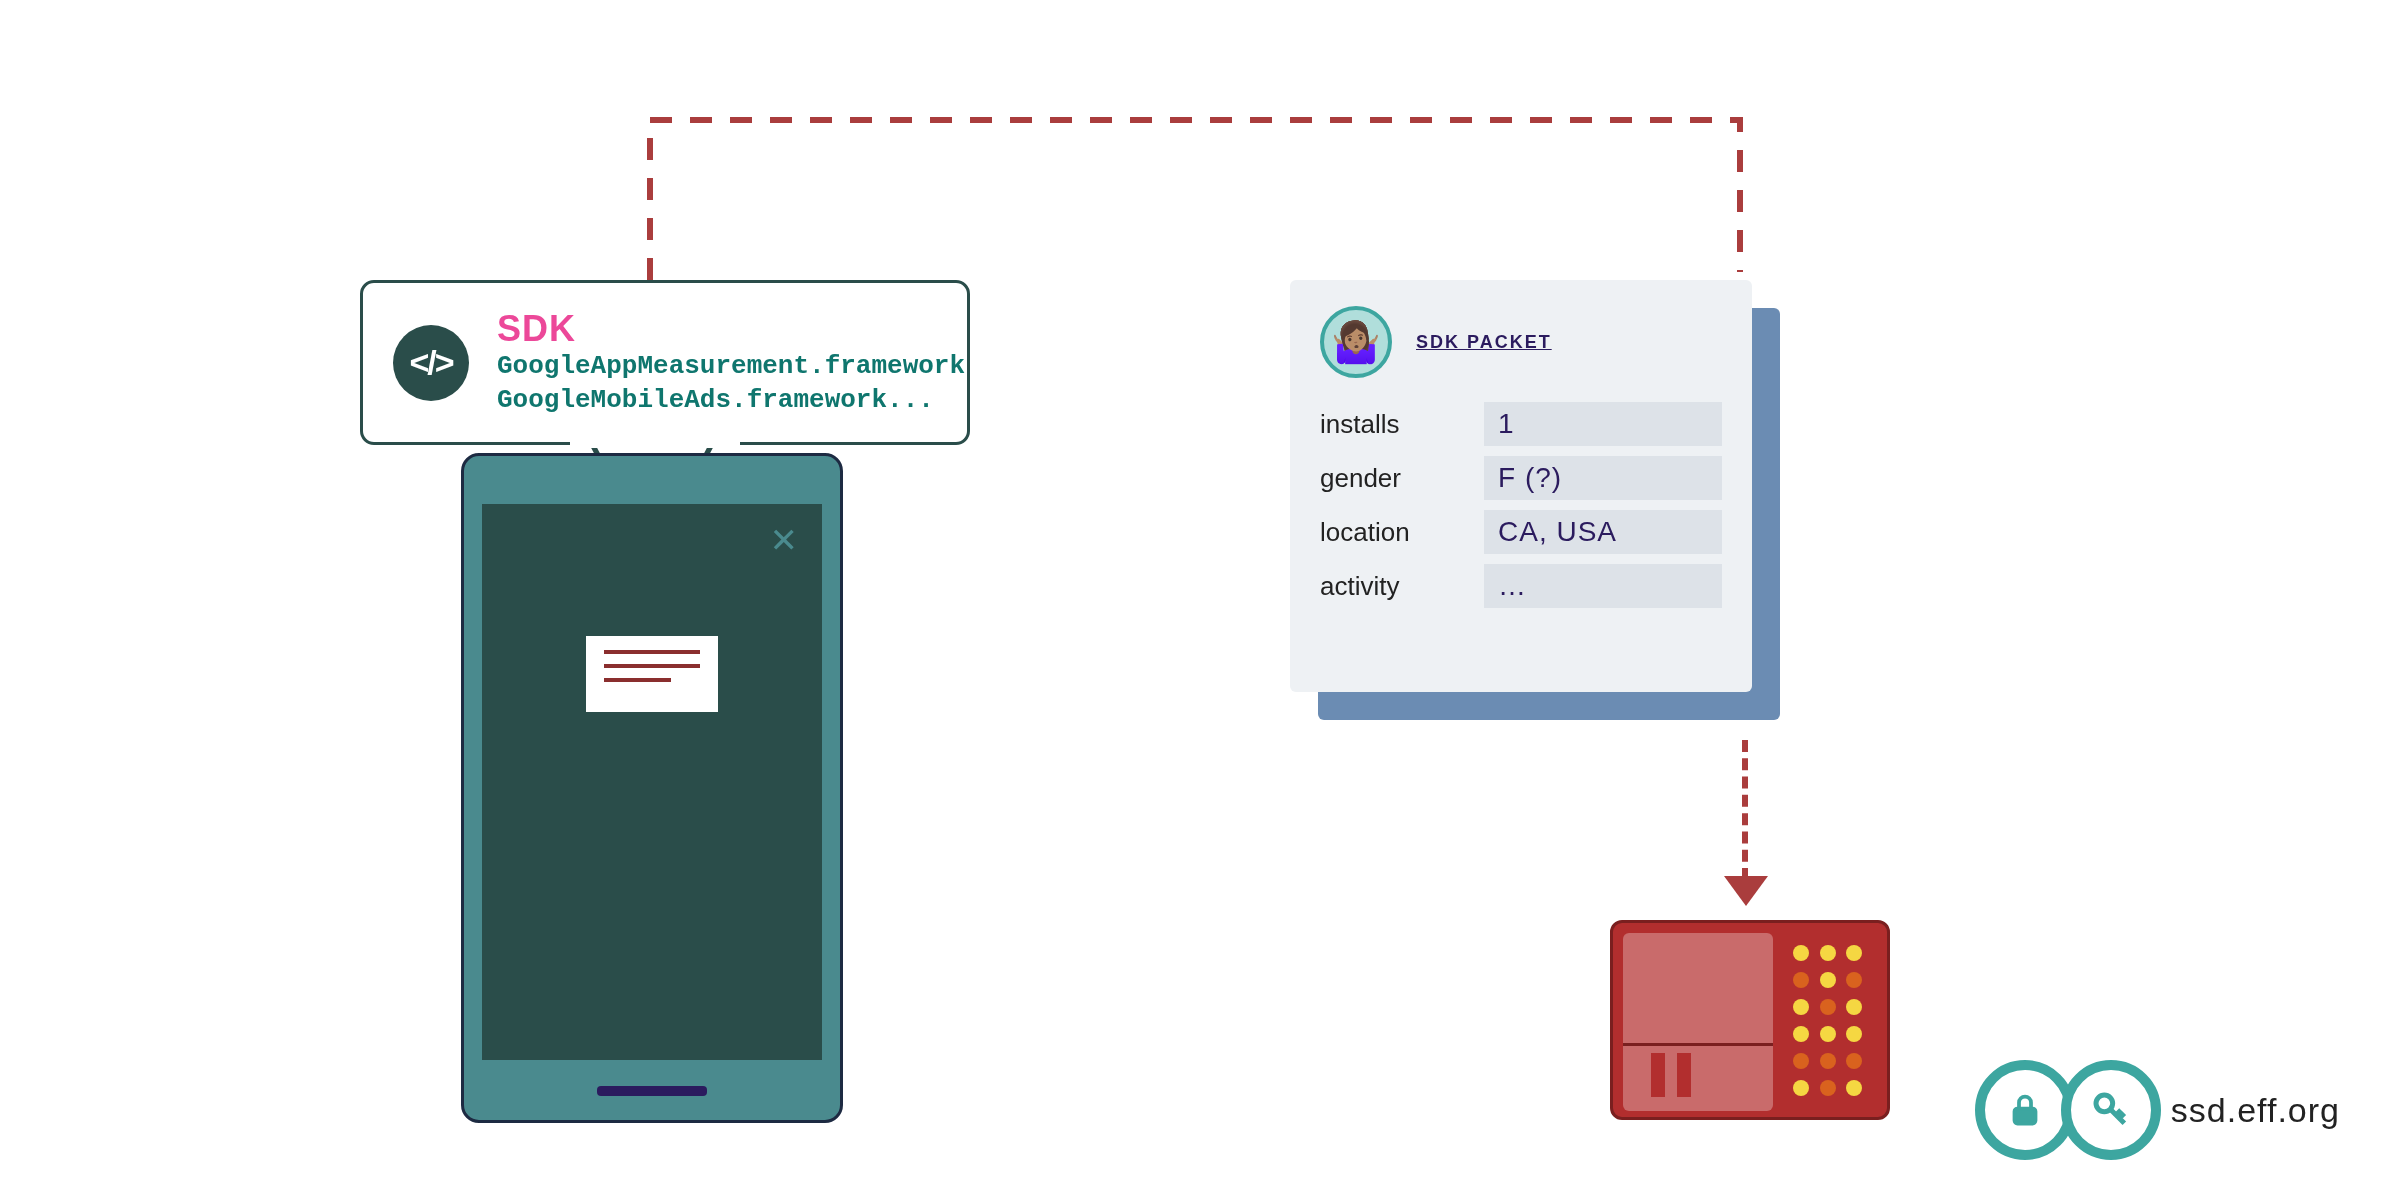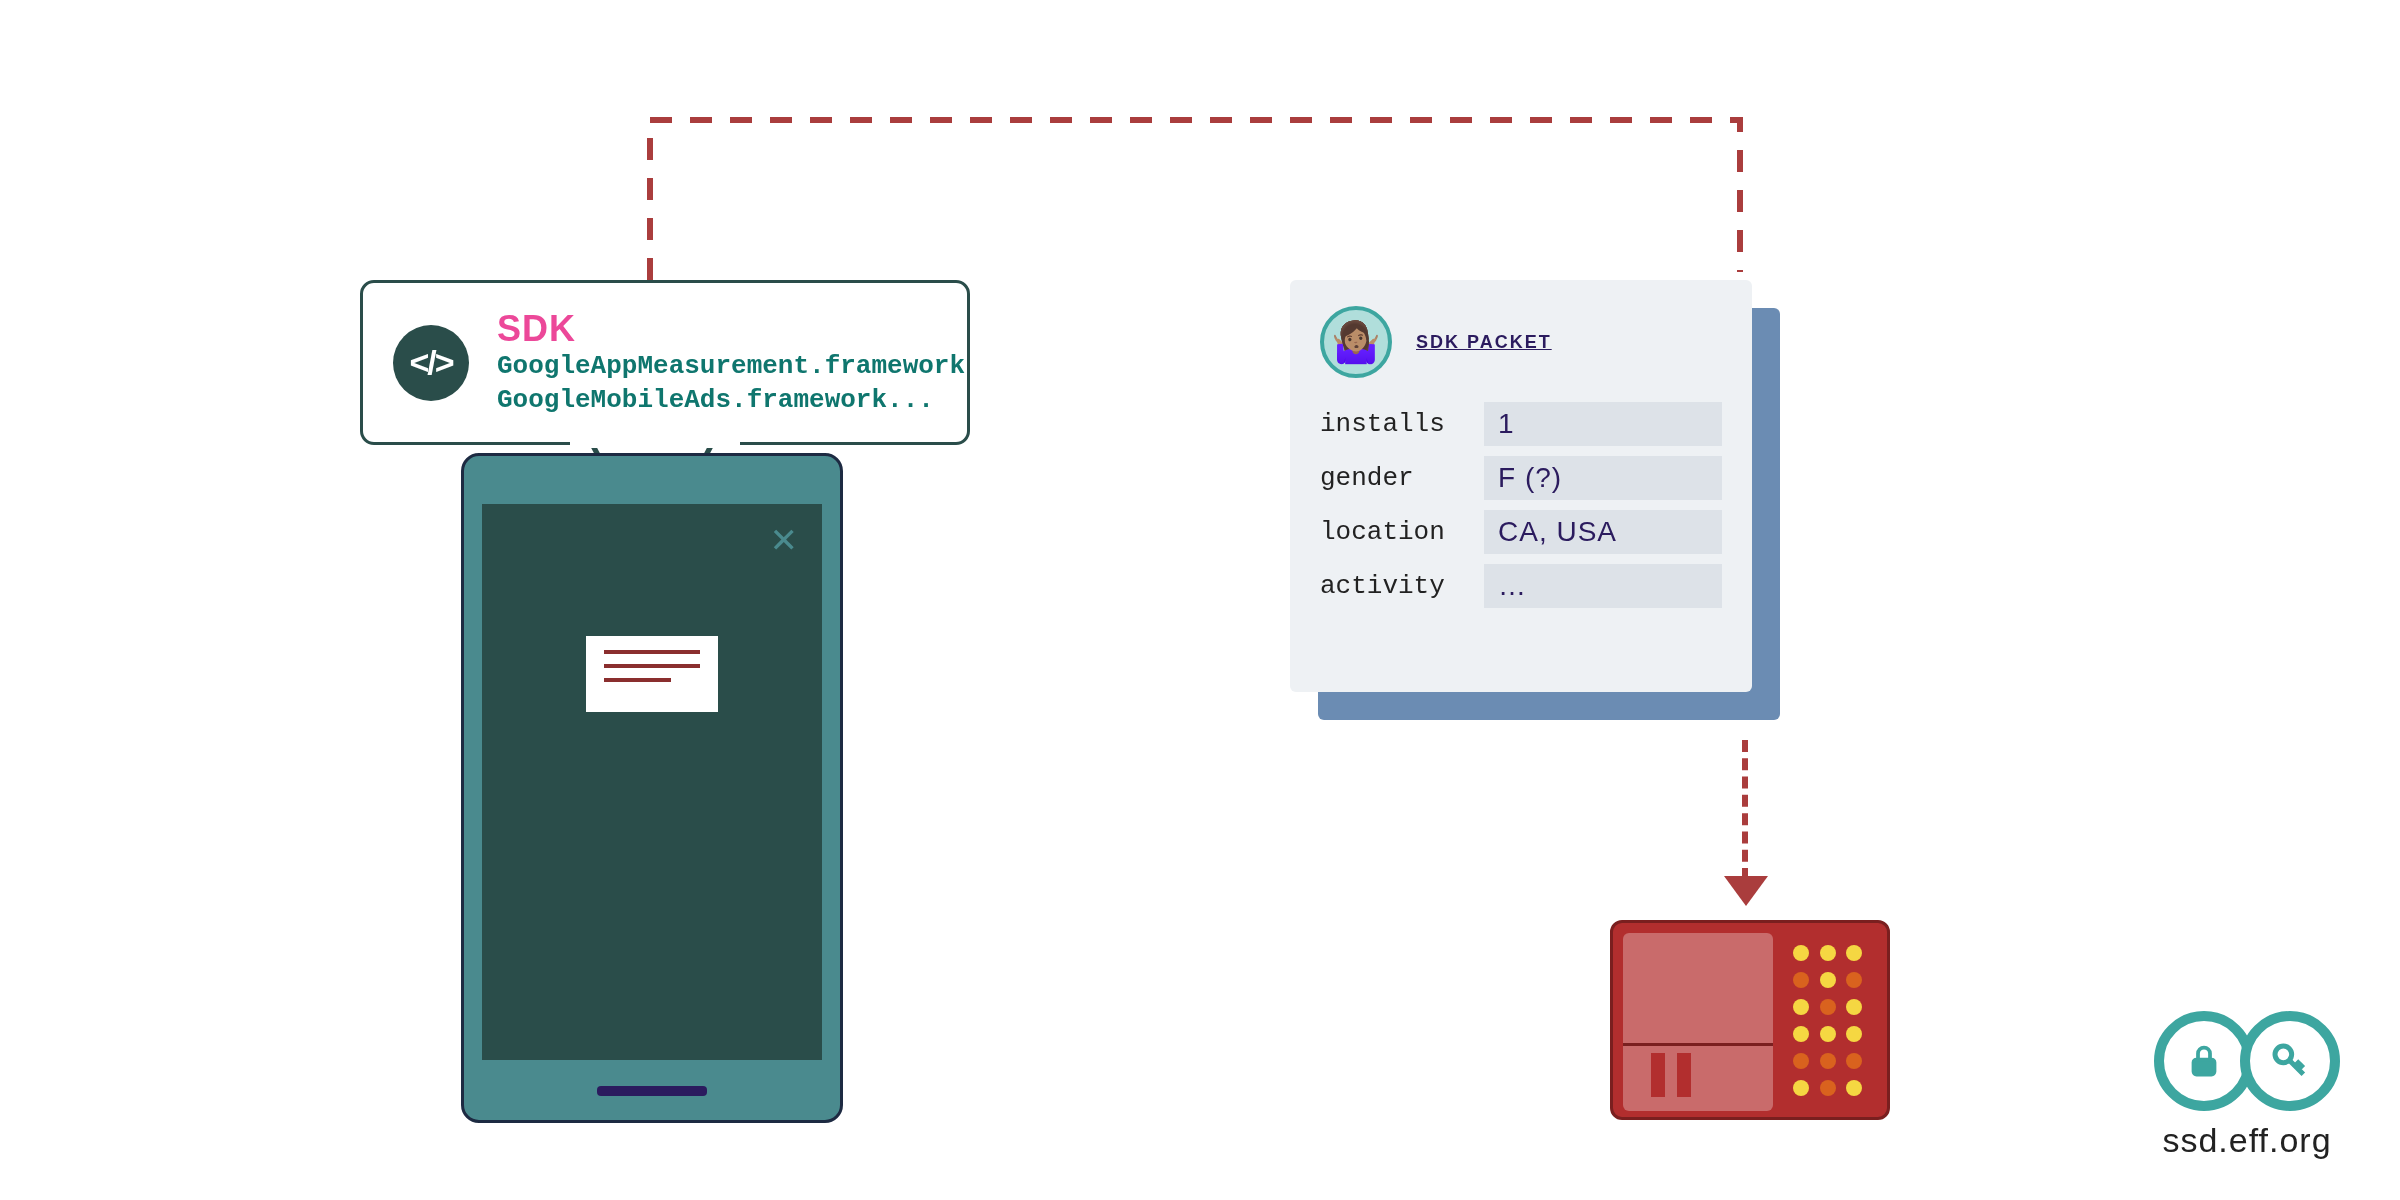--- a/index.html
+++ b/index.html
@@ -136,21 +136,21 @@
   .avatar {
     width: 72px; height: 72px;
     border-radius: 50%;
     border: 4px solid #3da6a0;
     background: #b0dedb;
     display: flex; align-items: center; justify-content: center;
     font-size: 40px;
   }
   .packet-title { font-size: 18px; font-weight: 800; color: #2b1b5e; letter-spacing: 2px; text-decoration: underline; }
   .packet-row { display: flex; align-items: center; gap: 18px; margin-bottom: 10px; }
-  .packet-label { font-family: Liberation Mono, monospace; font-size: 26px; color: #222; width: 146px; }
+  .packet-label { font-family: Liberation Sans, sans-serif; font-size: 26px; color: #222; width: 146px; }
   .packet-value { background: #dde2e8; flex: 1; padding: 6px 14px; font-size: 28px; color: #2b1b5e; letter-spacing: 1px; }
   
   
   .server {
     position: absolute;
     left: 1610px;
     top: 920px;
     width: 280px;
     height: 200px;
     background: #b22e2e;
@@ -208,21 +208,20 @@
     border-right: 22px solid transparent;
     border-top: 30px solid #aa3d3d;
   }
   
   
   .brand {
     position: absolute;
     right: 60px;
     bottom: 40px;
     display: flex;
-    flex-direction: column;
     align-items: center;
     gap: 10px;
   }
   .brand-circles { display: flex; }
   .brand-circle {
     width: 100px; height: 100px;
     border: 10px solid #3da6a0;
     border-radius: 50%;
     display: flex; align-items: center; justify-content: center;
     background: #fff;

